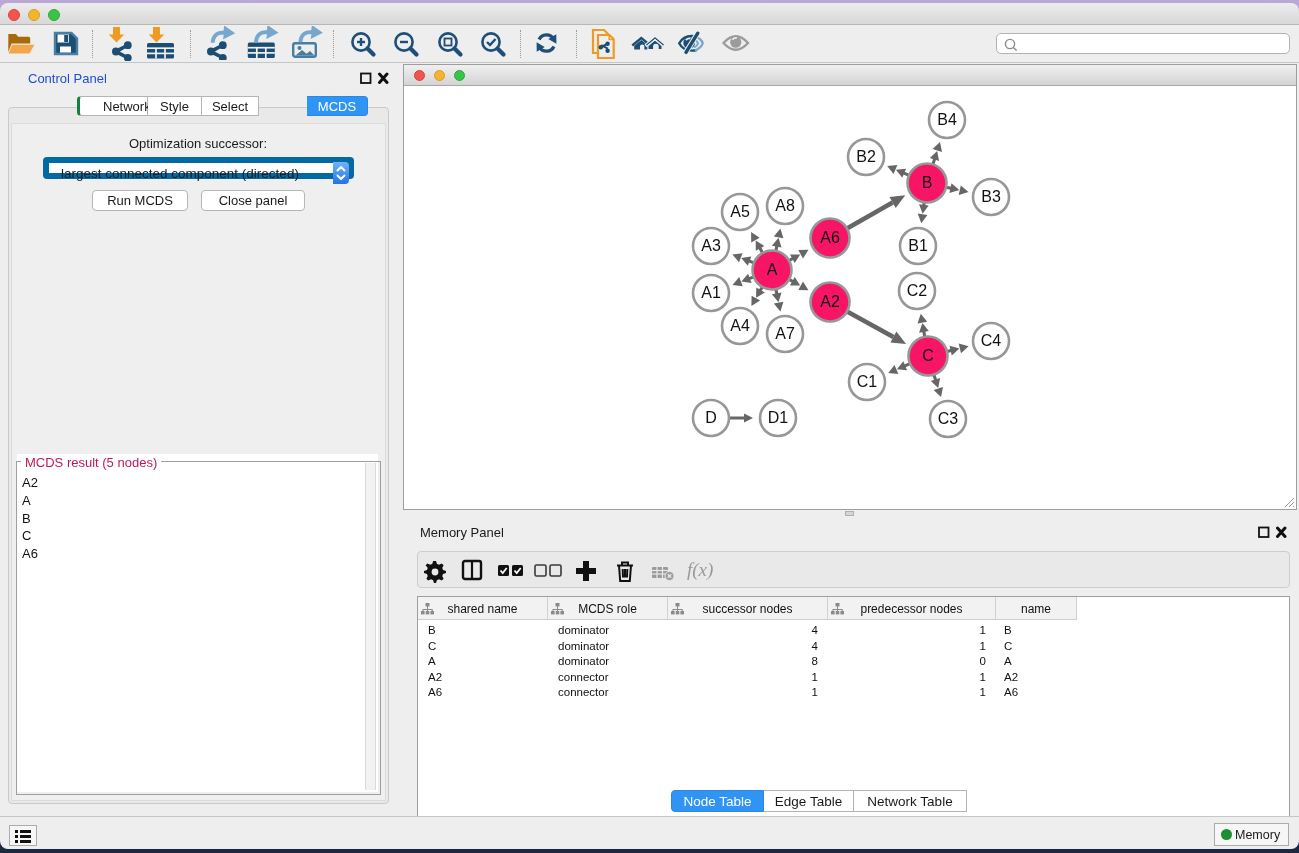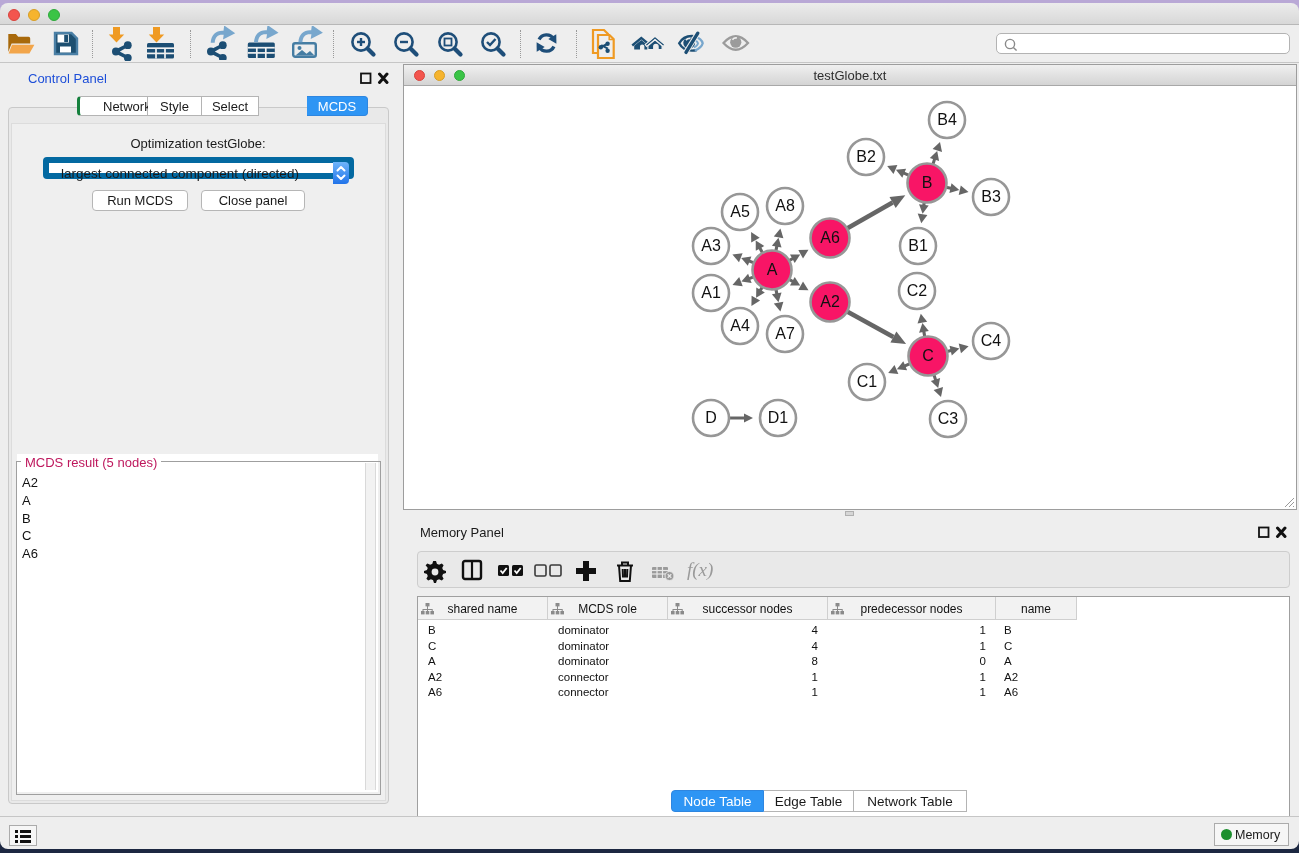--- a/index.html
+++ b/index.html
@@ -253,21 +253,21 @@
   </svg>
 </div>
 <div id="cpPanel"></div>
 <div id="cpInner"></div>
 <div id="cpTabs">
   <div class="cptab" style="width:71px">Network</div>
     <div class="cptab" style="width:54px">Style</div>
     <div class="cptab" style="width:57px">Select</div>
     <div class="cptab sel" style="width:61px">MCDS</div>
 </div>
-<div id="optLabel">Optimization testGlobe:</div>
+<div id="optLabel">Optimization successor:</div>
 <div id="optSelect">
   <div class="txt">largest connected component (directed)</div>
   <div class="step">
     <svg width="16" height="22" viewBox="0 0 16 22">
       <path d="M4.5 8.5 L8 5 L11.5 8.5" fill="none" stroke="#fff" stroke-width="2" stroke-linecap="round" stroke-linejoin="round"></path>
       <path d="M4.5 13.5 L8 17 L11.5 13.5" fill="none" stroke="#fff" stroke-width="2" stroke-linecap="round" stroke-linejoin="round"></path>
     </svg>
   </div>
 </div>
 <div class="btn" id="btnRun">Run MCDS</div>
@@ -276,21 +276,20 @@
 <div id="mcdsFs"></div>
 <div id="mcdsScroll"></div>
 <div id="mcdsLegend">MCDS result (5 nodes)</div>
 <div id="mcdsItems">A2<br>A<br>B<br>C<br>A6</div>
 
 <div id="netWin">
   <div id="netTitle">
     <div class="tl r"></div>
       <div class="tl y"></div>
       <div class="tl g"></div>
-    <div class="title">testGlobe.txt</div>
   </div>
   <div id="graph"><svg width="893" height="423" font-family="Liberation Sans, sans-serif">
         <line x1="358.6" y1="166.9" x2="355.3" y2="161.0" stroke="#666666" stroke-width="3.1"></line>
         <polygon points="751.1,232.1 759.7,237.7 751.2,242.4" fill="#666666" transform="translate(-404,-86)"></polygon>
         <polygon points="755.7,240.5 764.3,246.0 755.8,250.7" fill="#666666" transform="translate(-404,-86)"></polygon>
         <line x1="371.9" y1="164.9" x2="373.0" y2="159.2" stroke="#666666" stroke-width="3.1"></line>
         <polygon points="780.4,228.5 783.4,238.3 773.8,236.4" fill="#666666" transform="translate(-404,-86)"></polygon>
         <polygon points="778.5,237.8 781.5,247.6 771.9,245.7" fill="#666666" transform="translate(-404,-86)"></polygon>
         <line x1="349.9" y1="176.9" x2="344.2" y2="174.6" stroke="#666666" stroke-width="3.1"></line>
         <polygon points="732.4,254.4 742.6,253.2 739.0,262.3" fill="#666666" transform="translate(-404,-86)"></polygon>

